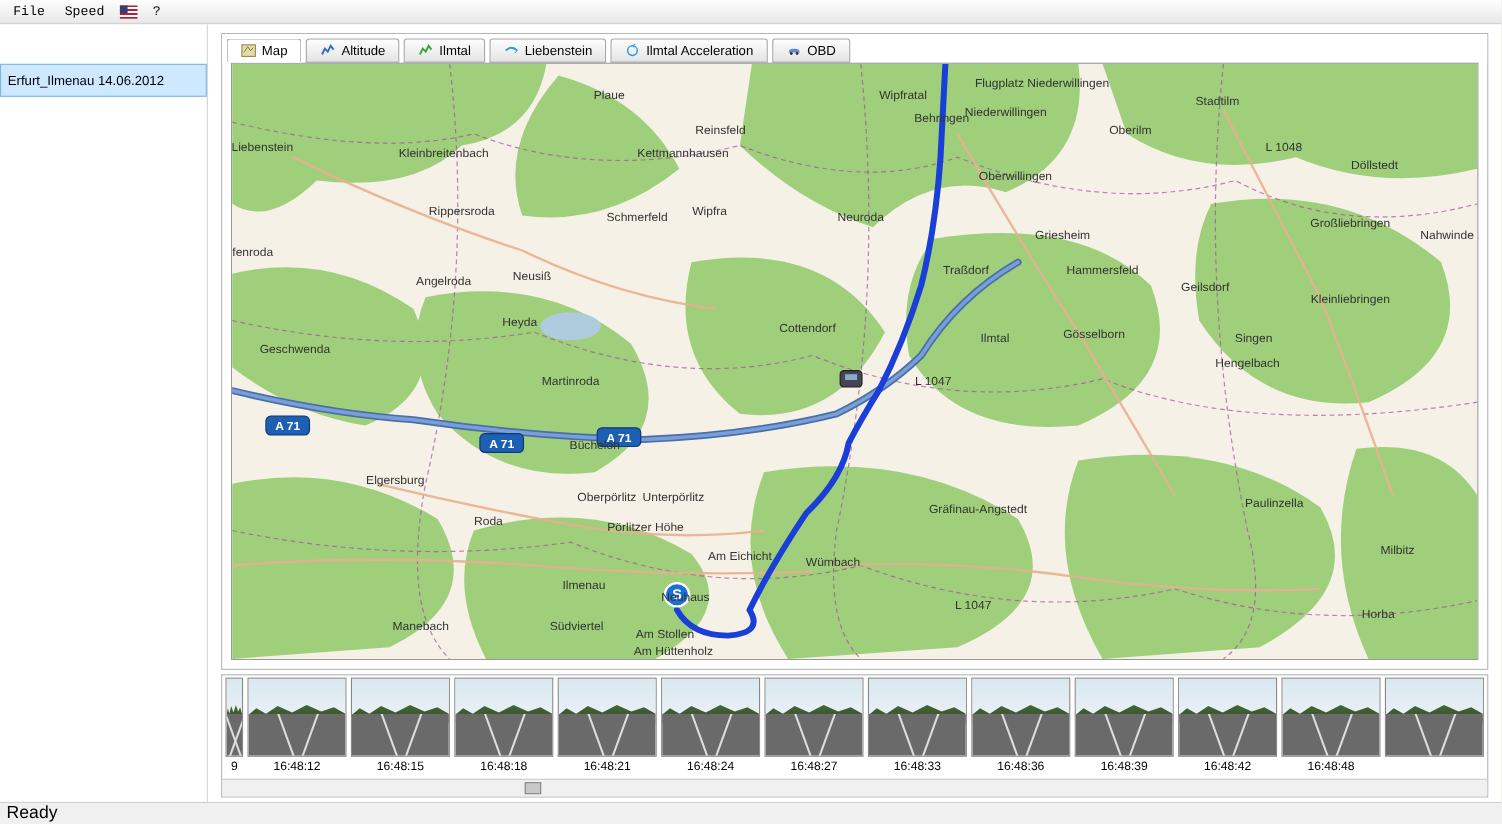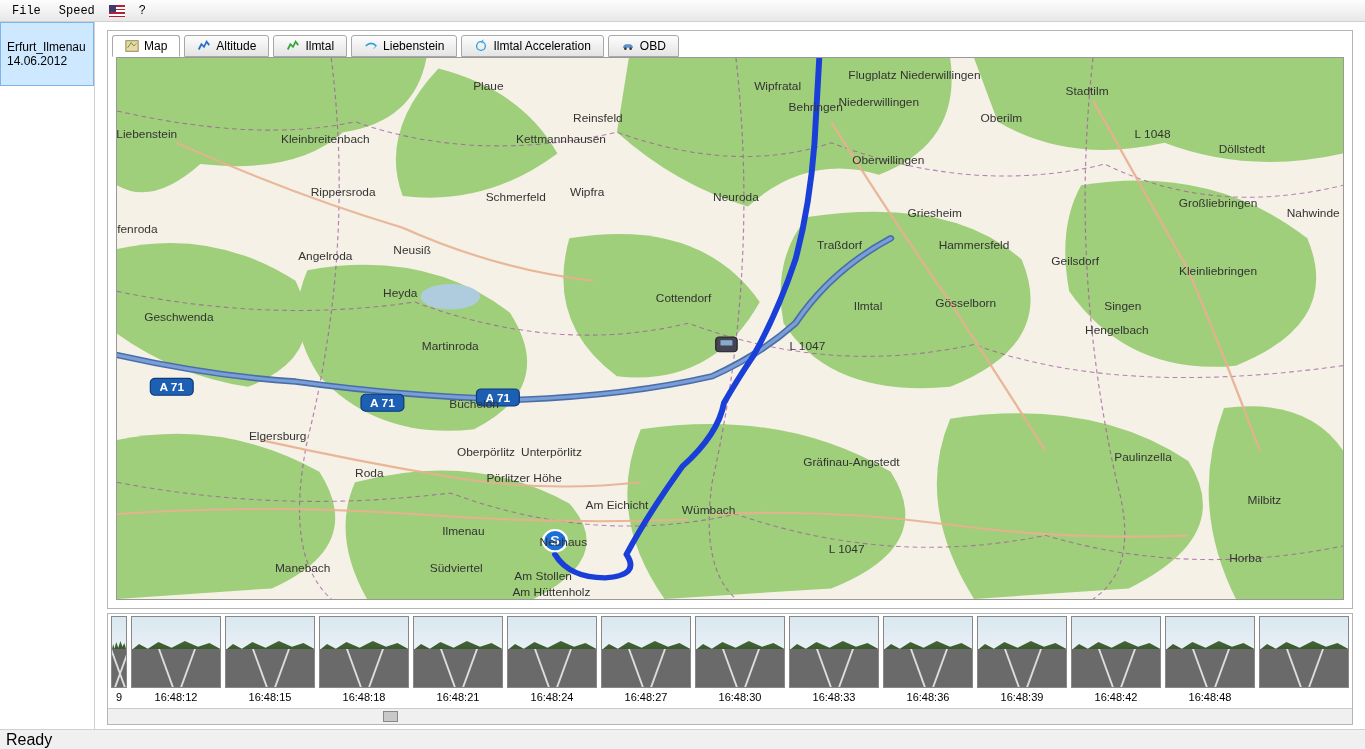--- a/index.html
+++ b/index.html
@@ -43,22 +43,23 @@
     flex: 1;
     display: flex;
     overflow: hidden;
   }
   .sidebar {
     width: 262px;
     background: #fff;
     border-right: 1px solid #d0d0d0;
   }
   .tree-item {
-    padding: 17px 6px;
+    padding: 7px 6px;
     border: 1px solid transparent;
+    margin-top: 36px;
   }
   .tree-item.selected {
     background: #cde8ff;
     border: 1px solid #7eb4ea;
   }
   .content {
     flex:1;
     background: #fff;
     display:flex;
     flex-direction:column;
@@ -435,28 +436,20 @@
               <div class="road"></div>
             </div>
             <div class="thumb-time">16:48:27</div>
           </div>
           <div class="thumb">
             <div class="thumb-img">
               <div class="sky"></div>
               <div class="trees"></div>
               <div class="road"></div>
             </div>
-            <div class="thumb-time">16:48:30</div>
-          </div>
-          <div class="thumb">
-            <div class="thumb-img">
-              <div class="sky"></div>
-              <div class="trees"></div>
-              <div class="road"></div>
-            </div>
             <div class="thumb-time">16:48:33</div>
           </div>
           <div class="thumb">
             <div class="thumb-img">
               <div class="sky"></div>
               <div class="trees"></div>
               <div class="road"></div>
             </div>
             <div class="thumb-time">16:48:36</div>
           </div>

